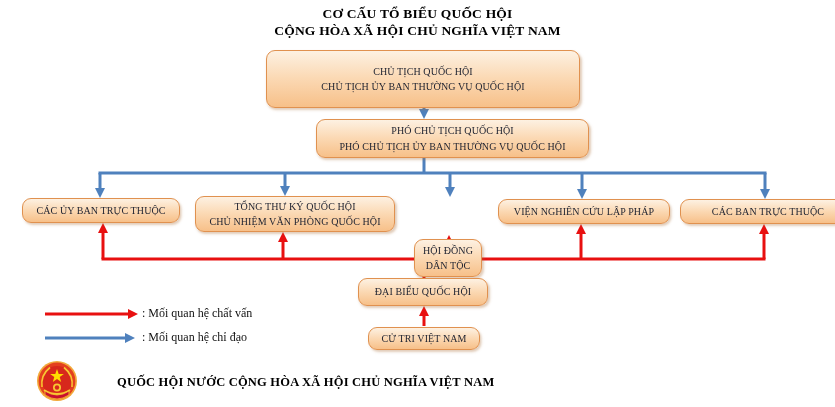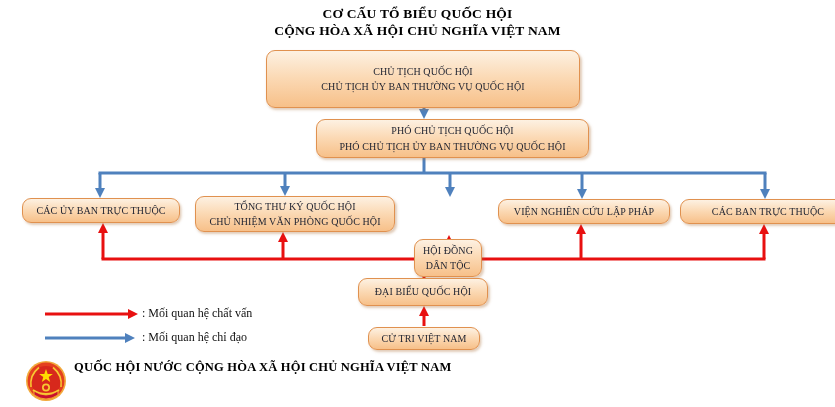--- a/index.html
+++ b/index.html
@@ -117,21 +117,21 @@
     <defs>
       <marker id="lab" markerUnits="userSpaceOnUse" markerWidth="13" markerHeight="13" refX="2" refY="6" orient="auto">
         <path d="M1,1 L11,6 L1,11 Z" fill="#4f81bd"></path>
       </marker>
     </defs>
     <line x1="3" y1="7" x2="84" y2="7" stroke="#4f81bd" stroke-width="3" marker-end="url(#lab)"></line>
   </svg>
   <span class="legend-label">: Mối quan hệ chỉ đạo</span>
 </div>
 
-<div class="abs" style="left:24px;top:360px;display:flex;">
+<div class="abs" style="left:35px;top:360px;display:flex;align-items:center;gap:32px;">
   <svg width="44" height="44" viewBox="0 0 44 44">
     <circle cx="22" cy="21" r="20" fill="#f2a93b"></circle>
     <circle cx="22" cy="21" r="18.4" fill="#e4401e"></circle>
     <circle cx="22" cy="21" r="15" fill="#d7281c"></circle>
     <path d="M7,27 Q5.5,15 15,7.5" stroke="#f8c932" stroke-width="1.6" fill="none"></path>
     <path d="M37,27 Q38.5,15 29,7.5" stroke="#f8c932" stroke-width="1.6" fill="none"></path>
     <path d="M9,30 Q22,38 35,30" stroke="#f8c932" stroke-width="2" fill="none"></path>
     <polygon fill="#ffdd00" points="22,9 23.7,13.9 28.9,14 24.7,17.1 26.2,22.1 22,19.1 17.8,22.1 19.3,17.1 15.1,14 20.3,13.9"></polygon>
     <circle cx="22" cy="27.5" r="4" fill="#f8c932"></circle>
     <circle cx="22" cy="27.5" r="2.2" fill="#d7281c"></circle>

